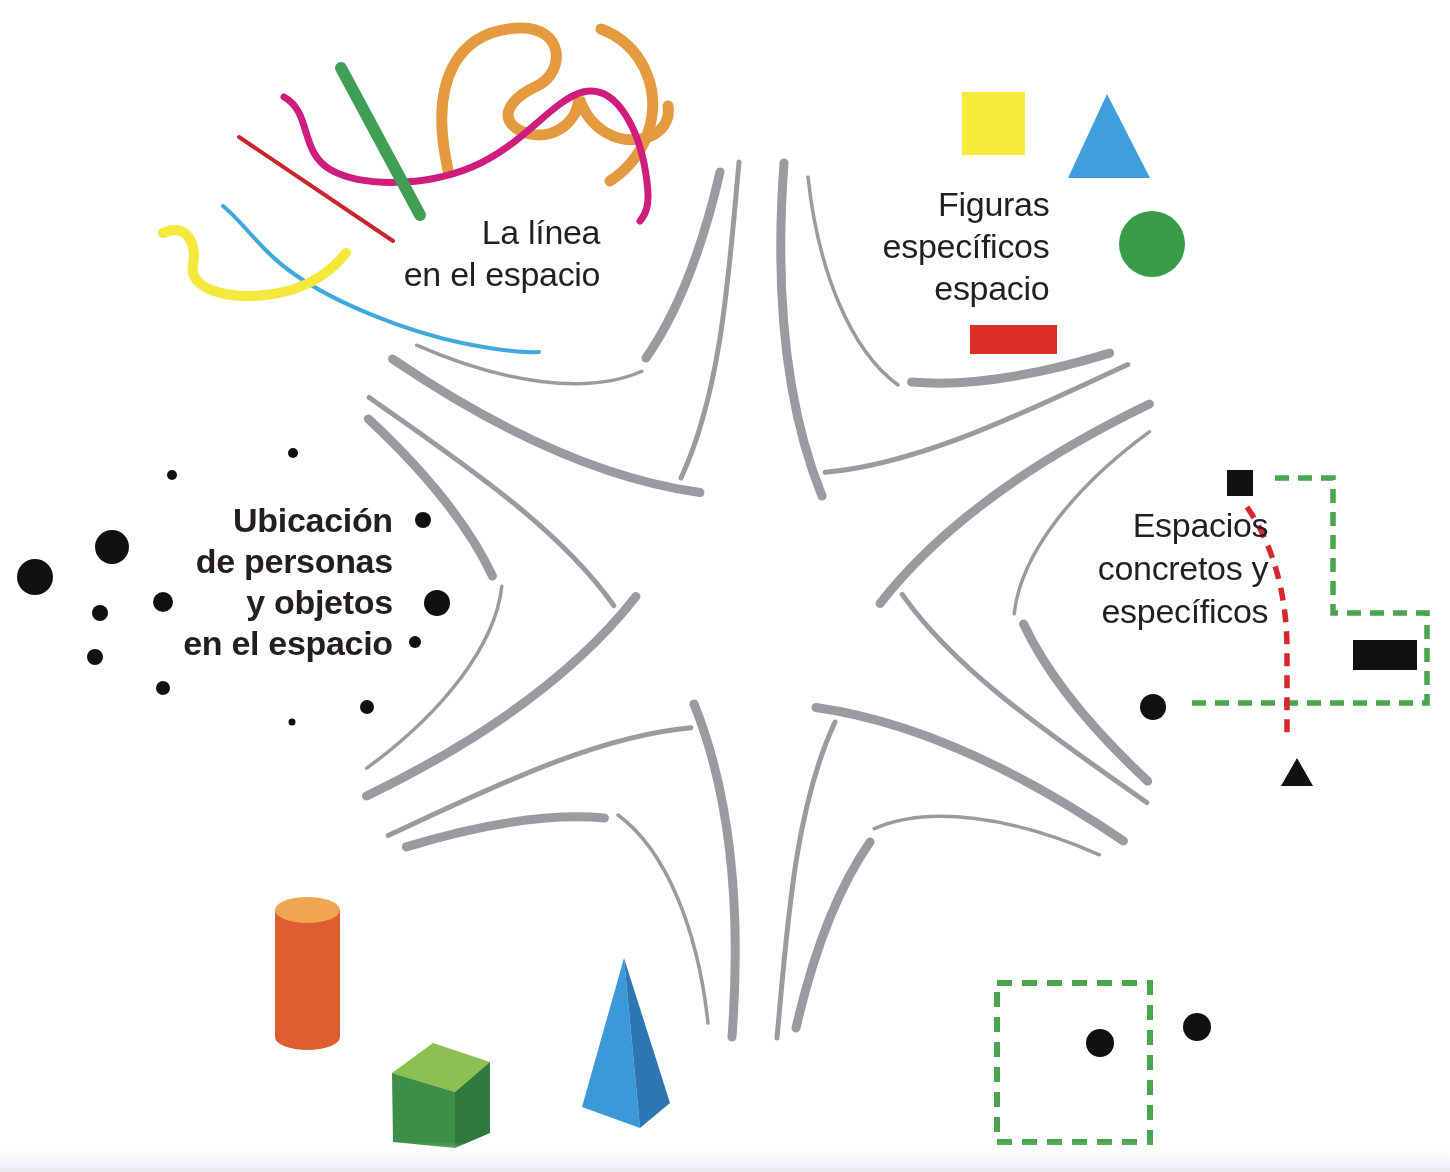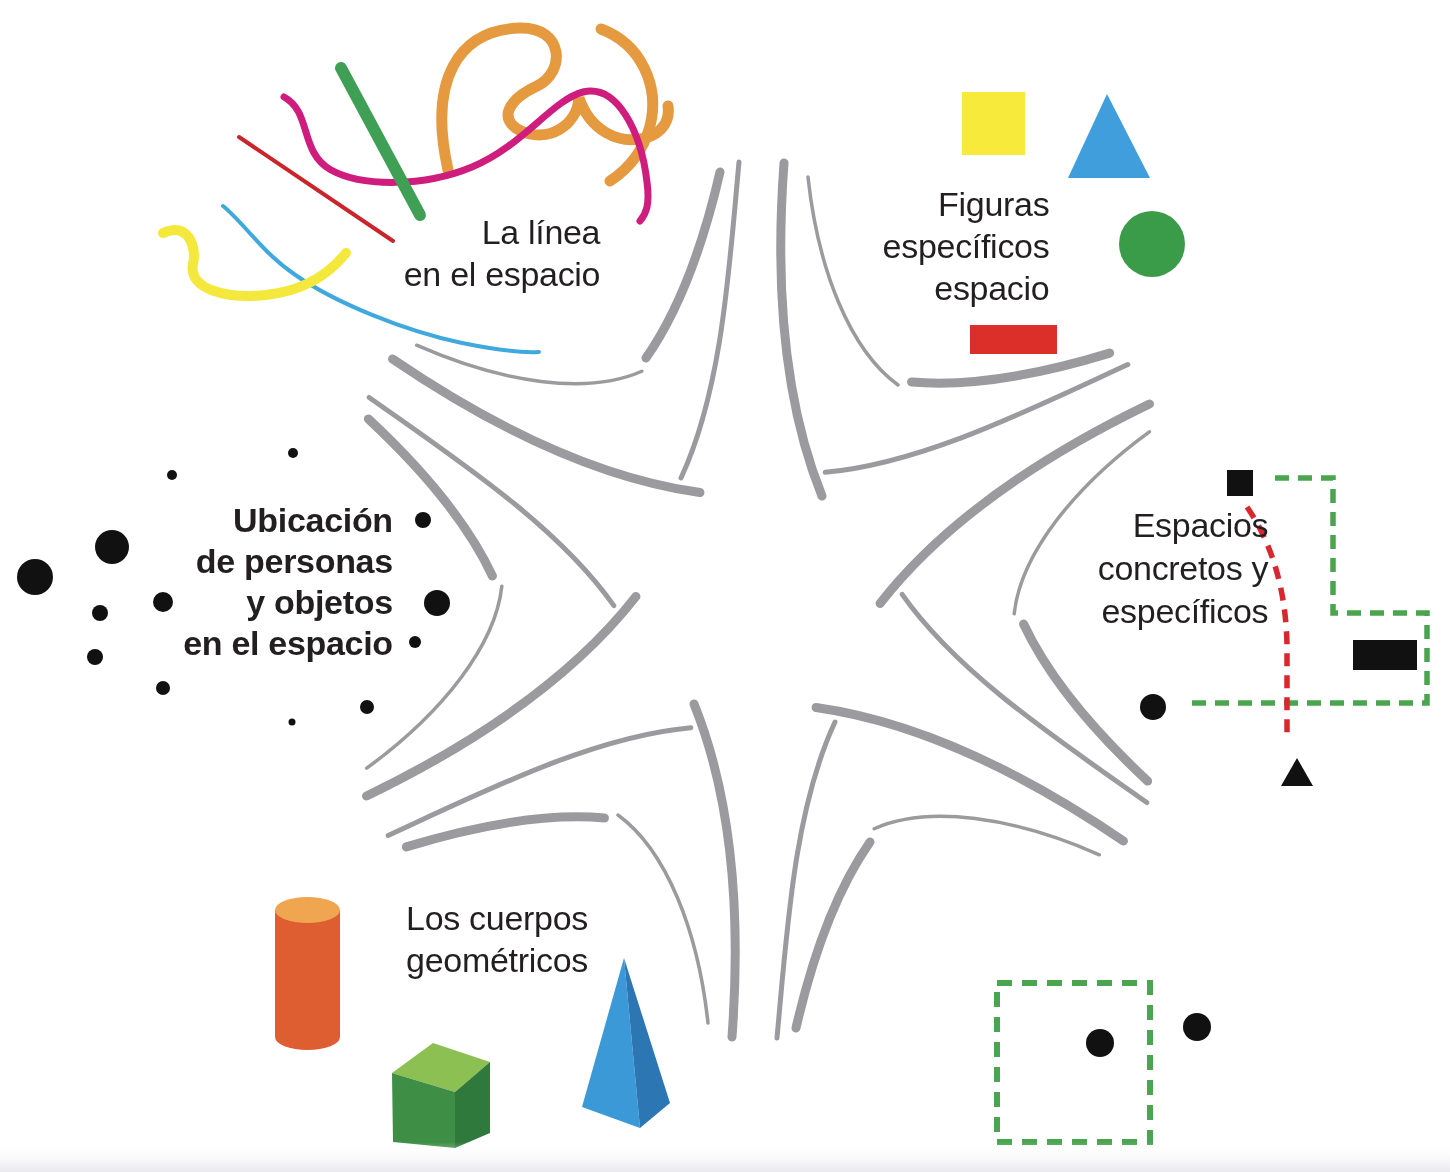--- a/index.html
+++ b/index.html
@@ -159,24 +159,20 @@
     <span>espacio</span>
   </div>
 
   <div class="topic-label" id="label-espacios">
     <span>Espacios</span>
     <span>concretos y</span>
     <span>específicos</span>
   </div>
 
 
-  <div class="topic-label" id="label-cuerpos">
-    <span>Los cuerpos</span>
-    <span>geométricos</span>
-  </div>
 
   <div class="topic-label" id="label-ubicacion">
     <span>Ubicación</span>
     <span>de personas</span>
     <span>y objetos</span>
     <span>en el espacio</span>
   </div>
 
 </div>
 

